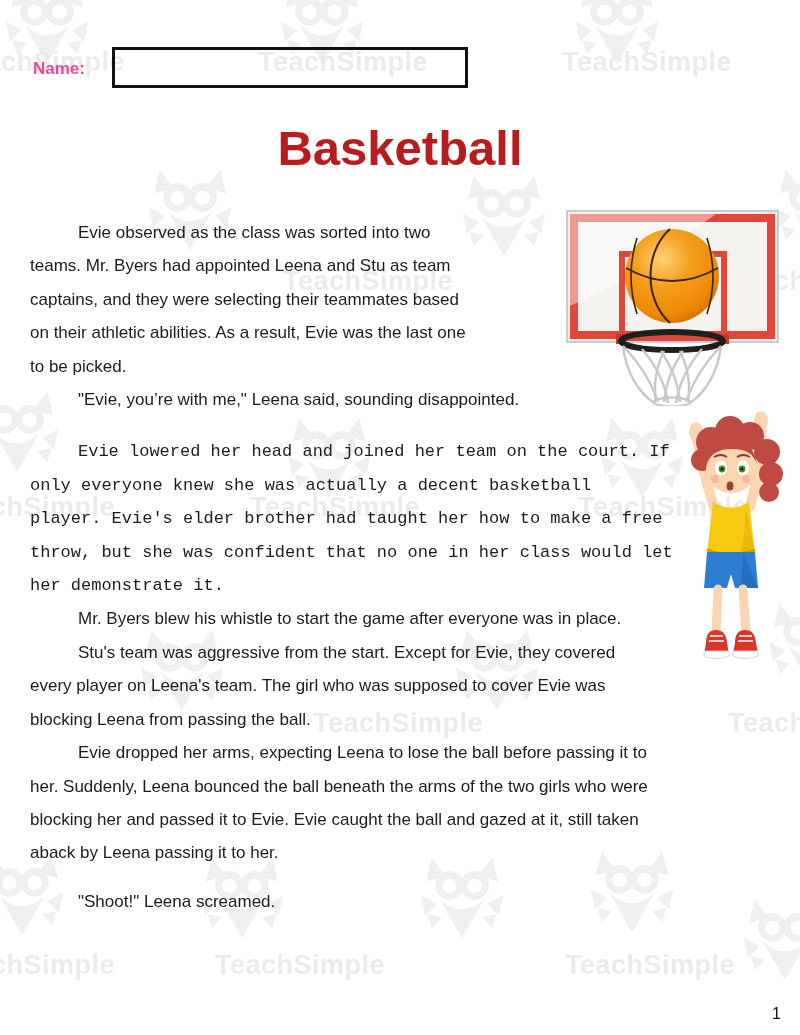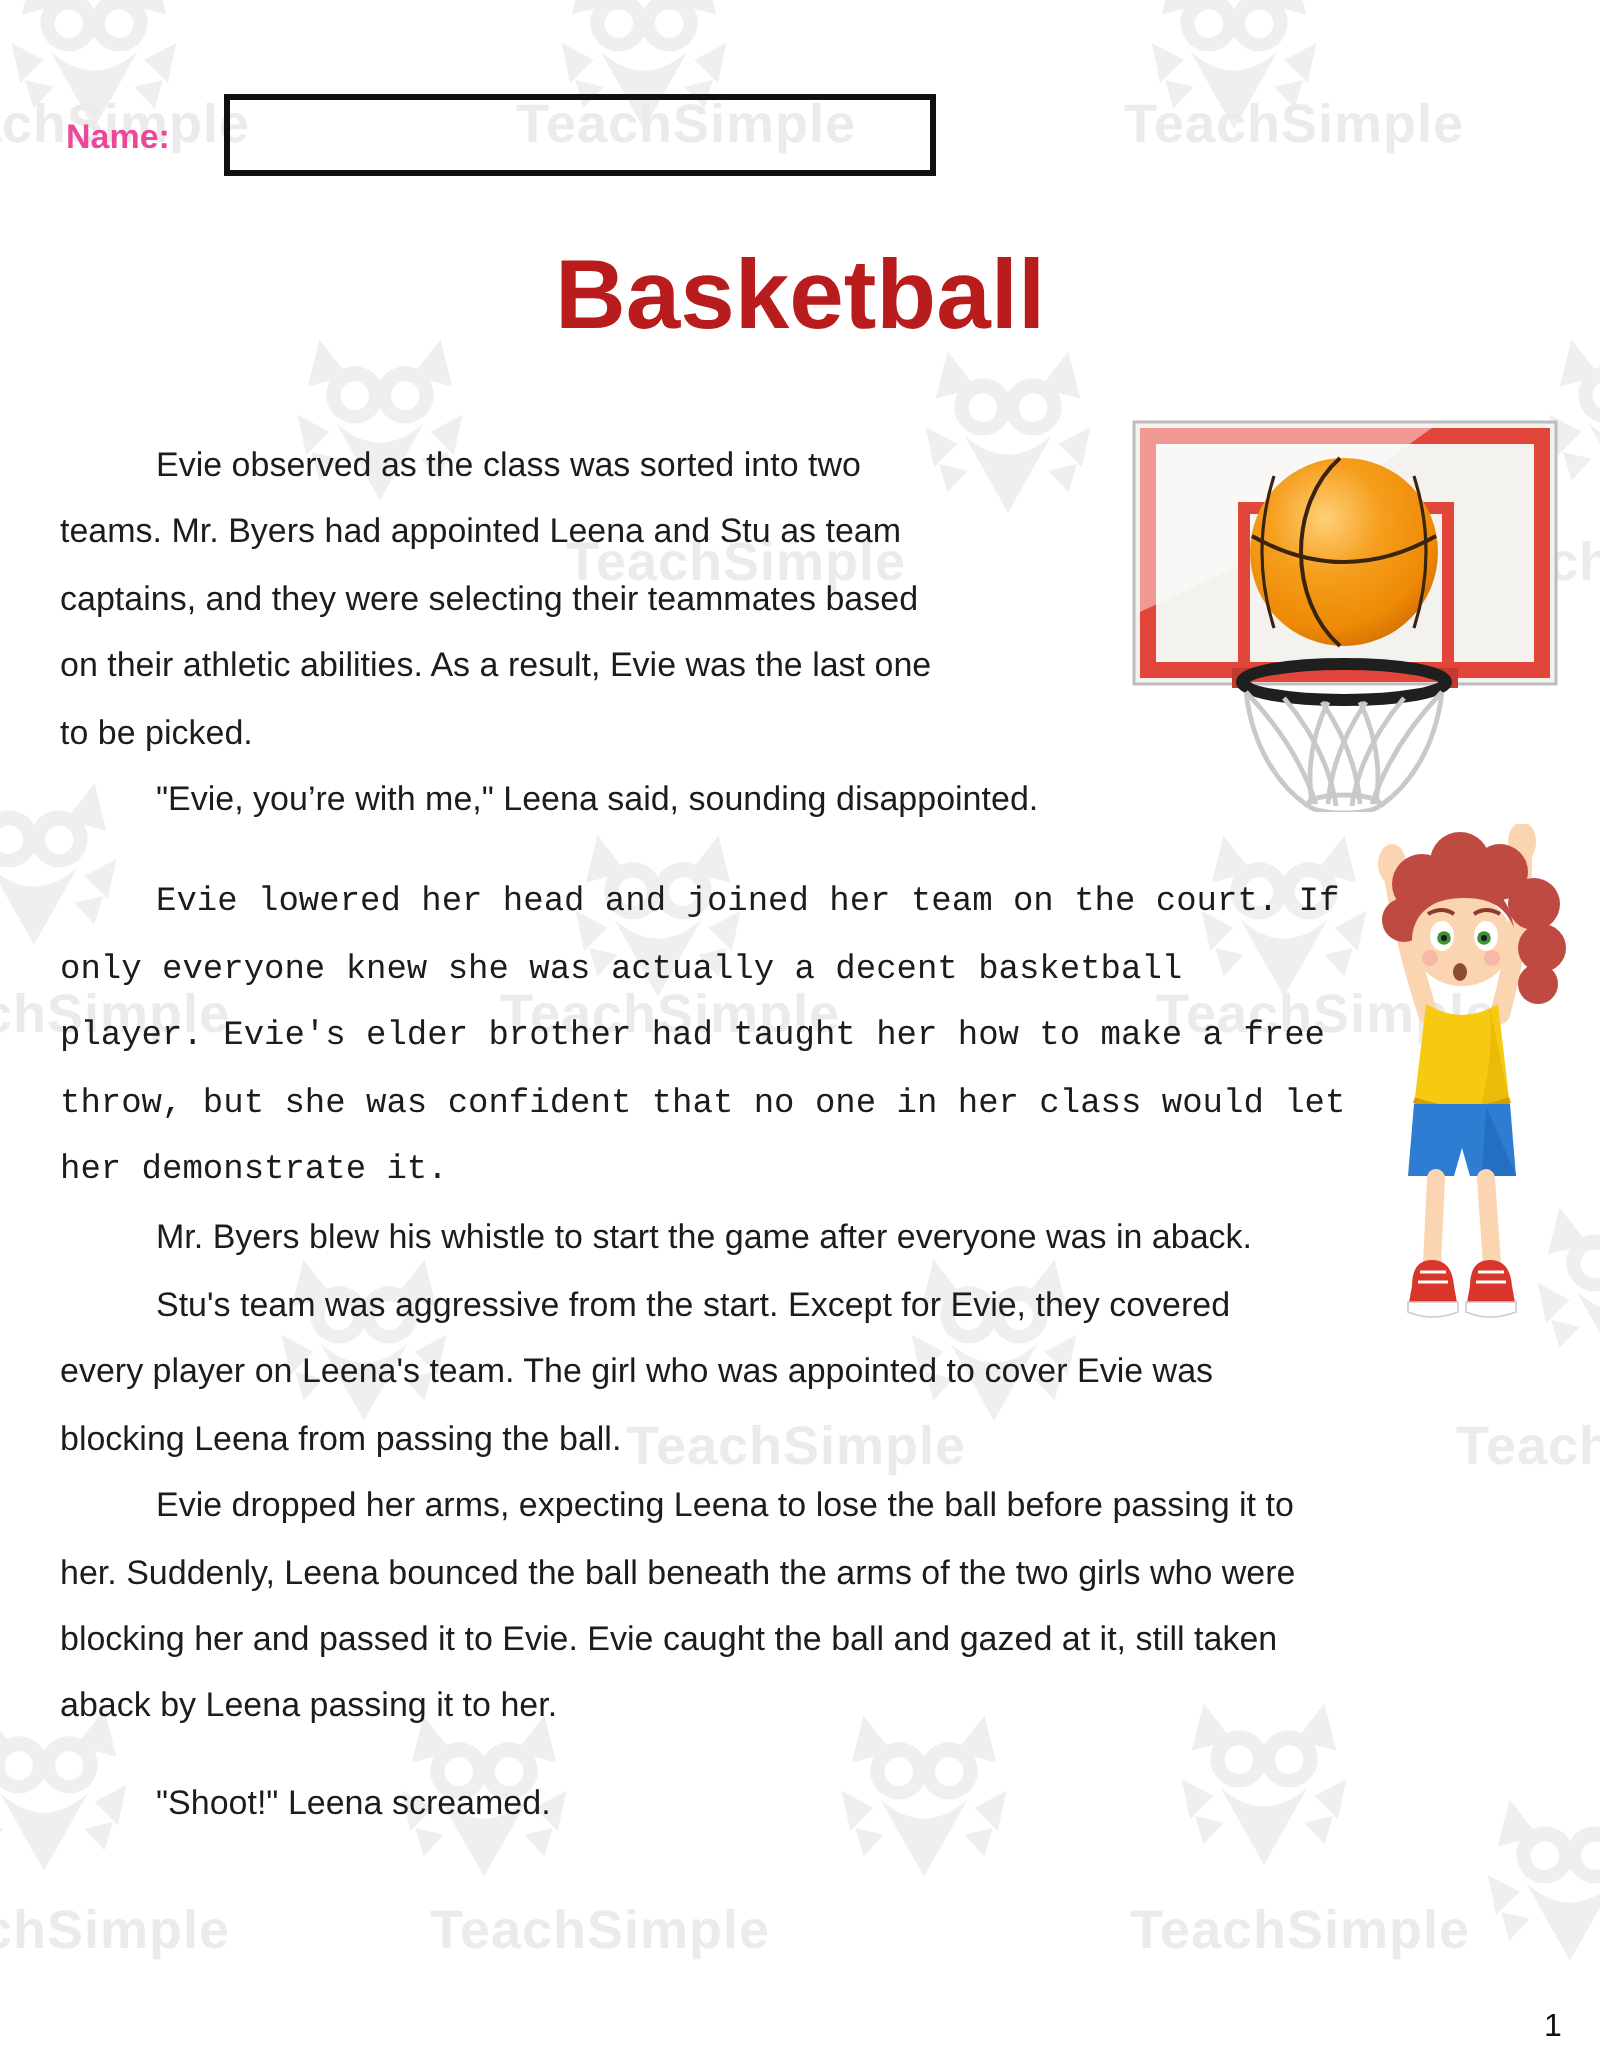--- a/index.html
+++ b/index.html
@@ -228,23 +228,23 @@
 teams. Mr. Byers had appointed Leena and Stu as team
 captains, and they were selecting their teammates based
 on their athletic abilities. As a result, Evie was the last one
 to be picked.</p>
         <p>"Evie, you’re with me," Leena said, sounding disappointed.</p>
         <p>Evie lowered her head and joined her team on the court. If
 only everyone knew she was actually a decent basketball
 player. Evie's elder brother had taught her how to make a free
 throw, but she was confident that no one in her class would let
 her demonstrate it.</p>
-        <p>Mr. Byers blew his whistle to start the game after everyone was in aback.</p>
+        <p>Mr. Byers blew his whistle to start the game after everyone was in place.</p>
         <p>Stu's team was aggressive from the start. Except for Evie, they covered
-every player on Leena's team. The girl who was appointed to cover Evie was
+every player on Leena's team. The girl who was supposed to cover Evie was
 blocking Leena from passing the ball.</p>
         <p>Evie dropped her arms, expecting Leena to lose the ball before passing it to
 her. Suddenly, Leena bounced the ball beneath the arms of the two girls who were
 blocking her and passed it to Evie. Evie caught the ball and gazed at it, still taken
 aback by Leena passing it to her.</p>
         <p>"Shoot!" Leena screamed.</p>
       </div>
 
     <div class="page-num">1</div>
   </div>

